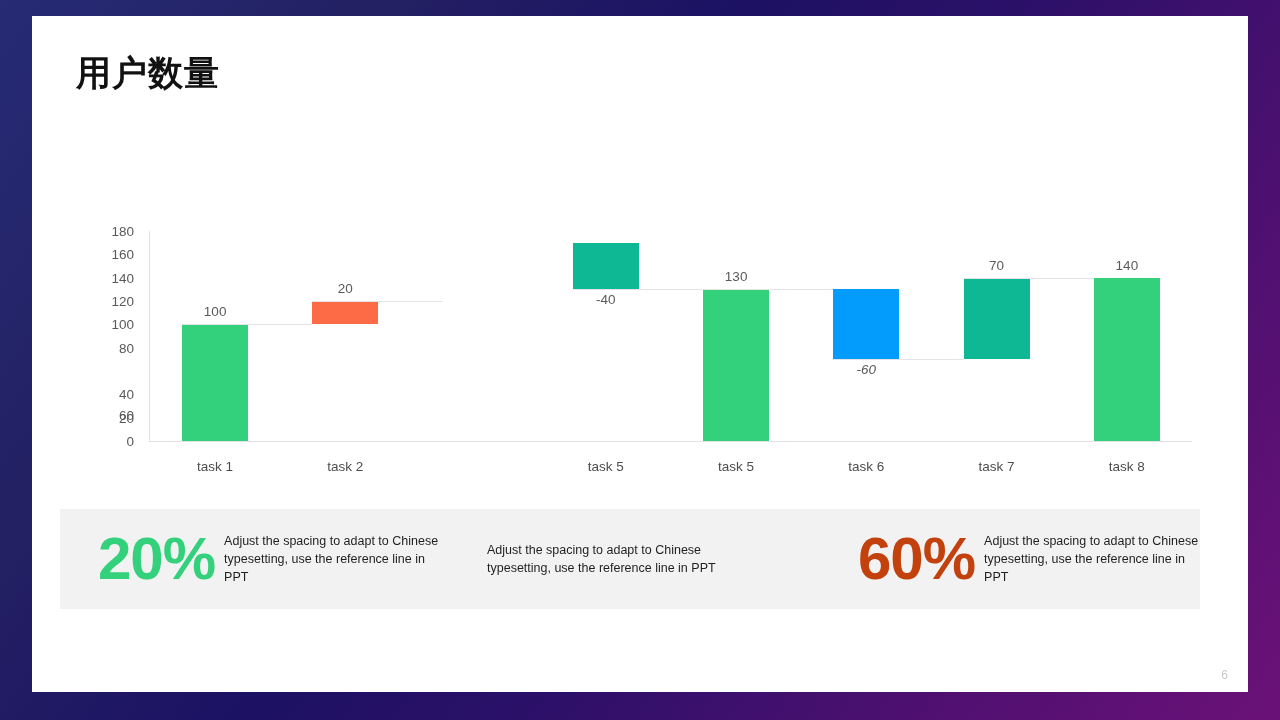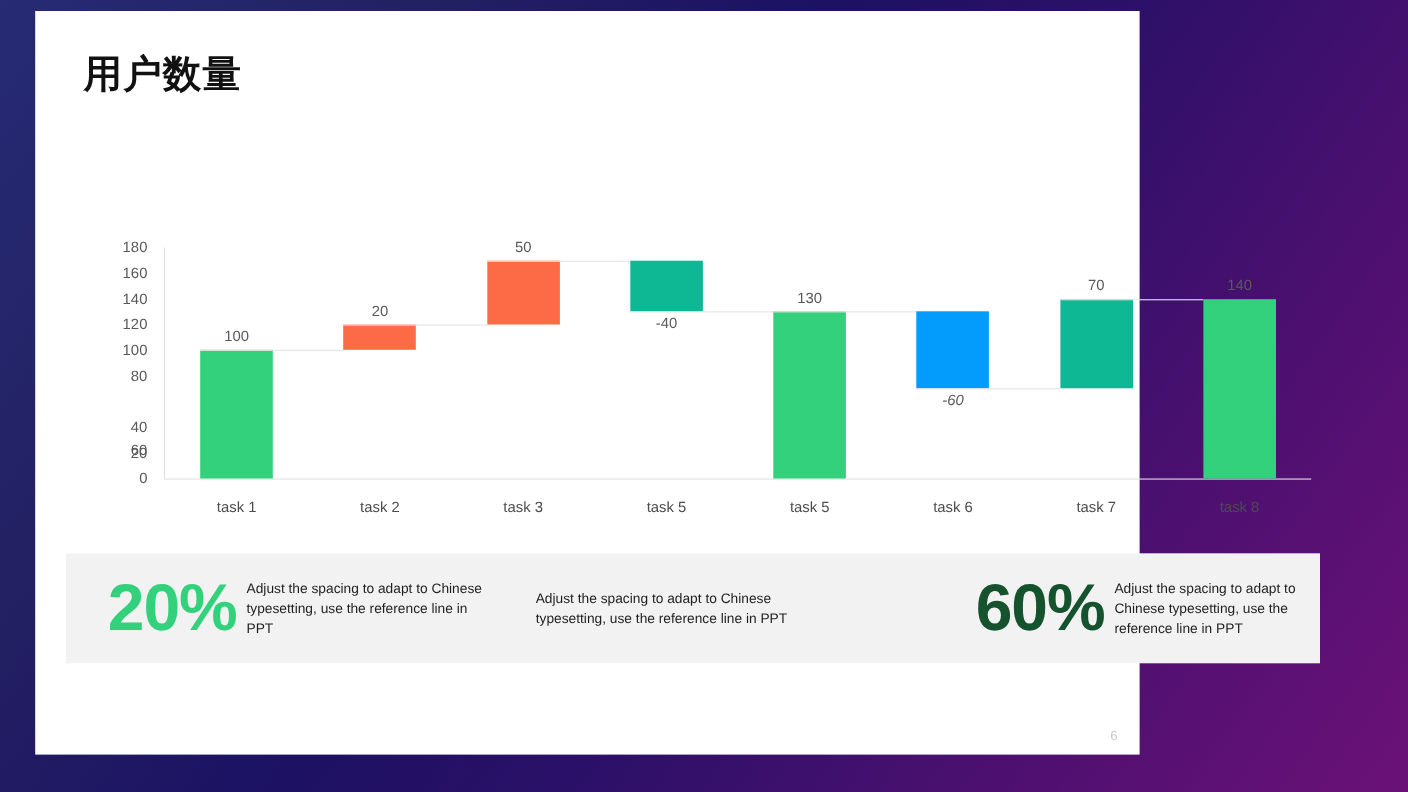--- a/index.html
+++ b/index.html
@@ -11,22 +11,22 @@
   body {
     background: linear-gradient(125deg,
       #262b74 0%, #232063 22%, #1c1163 42%,
       #2c1069 58%, #49106f 76%, #6b1177 100%);
     position: relative;
   }
 
   
   .slide {
     position: absolute;
-    left: 32px; top: 10px;
-    width: 1004px; height: 676px;
+    left: 32px; top: 16px;
+    width: 1216px; height: 676px;
     background: #ffffff;
   }
 
   .slide-title {
     position: absolute;
     left: 44px; top: 34px;
     font-size: 35px;
     font-weight: bold;
     color: #111111;
     letter-spacing: 1px;
@@ -164,26 +164,20 @@
           <div class="bar-label" style="top: 73.3333px;">100</div>
           <div class="x-label">task 1</div>
           <div class="connector" style="top: 93.3333px; left: 32.125px; width: 130.25px;"></div>
         </div>
         <div class="col" style="left: 130.25px; width: 130.25px;">
           <div class="bar" style="top: 70px; height: 23.3333px; background: rgb(252, 107, 69);"></div>
           <div class="bar-label" style="top: 50px;">20</div>
           <div class="x-label">task 2</div>
           <div class="connector" style="top: 70px; left: 32.125px; width: 130.25px;"></div>
         </div>
-        <div class="col" style="left: 260.5px; width: 130.25px;">
-          <div class="bar" style="top: 11.6667px; height: 58.3333px; background: rgb(252, 107, 69);"></div>
-          <div class="bar-label" style="top: -8.33333px;">50</div>
-          <div class="x-label">task 3</div>
-          <div class="connector" style="top: 11.6667px; left: 32.125px; width: 130.25px;"></div>
-        </div>
         <div class="col" style="left: 390.75px; width: 130.25px;">
           <div class="bar" style="top: 11.6667px; height: 46.6667px; background: rgb(15, 184, 148);"></div>
           <div class="bar-label" style="top: 61.3333px;">-40</div>
           <div class="x-label">task 5</div>
           <div class="connector" style="top: 58.3333px; left: 32.125px; width: 130.25px;"></div>
         </div>
         <div class="col" style="left: 521px; width: 130.25px;">
           <div class="bar" style="top: 58.3333px; height: 151.667px; background: rgb(52, 209, 125);"></div>
           <div class="bar-label" style="top: 38.3333px;">130</div>
           <div class="x-label">task 5</div>
@@ -211,19 +205,19 @@
 
   <div class="stats">
       <div class="stat">
         <div class="stat-pct" style="color: rgb(52, 209, 125);">20%</div>
         <div class="stat-text">Adjust the spacing to adapt to Chinese typesetting, use the reference line in PPT</div>
       </div>
       <div class="stat">
         <div class="stat-text">Adjust the spacing to adapt to Chinese typesetting, use the reference line in PPT</div>
       </div>
       <div class="stat">
-        <div class="stat-pct" style="color: #14532d; margin-left: 29px;">60%</div>
+        <div class="stat-pct" style="color: #c2410c;">60%</div>
         <div class="stat-text">Adjust the spacing to adapt to Chinese typesetting, use the reference line in PPT</div>
       </div>
     </div>
 
   <div class="page-number">6</div>
 </div>
 
 </body></html>

